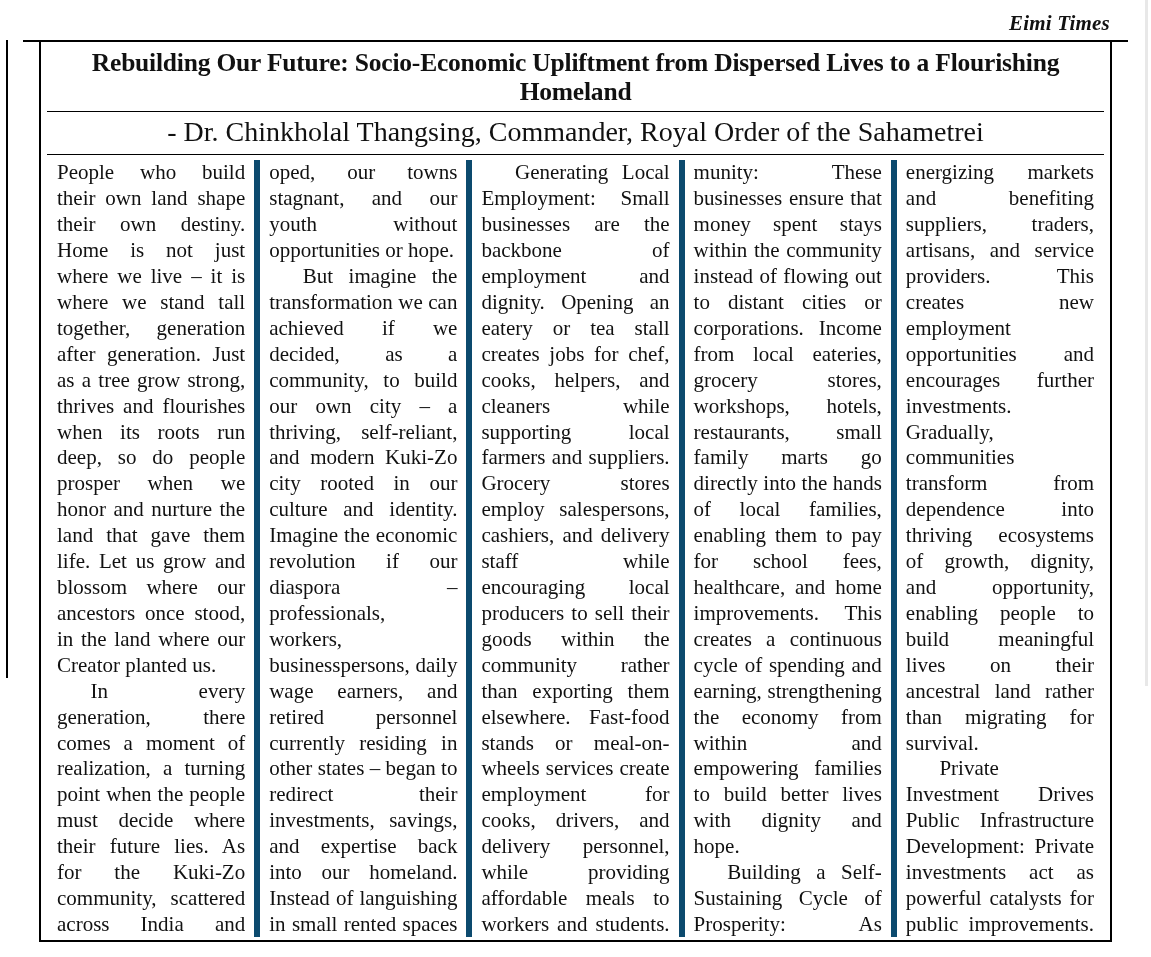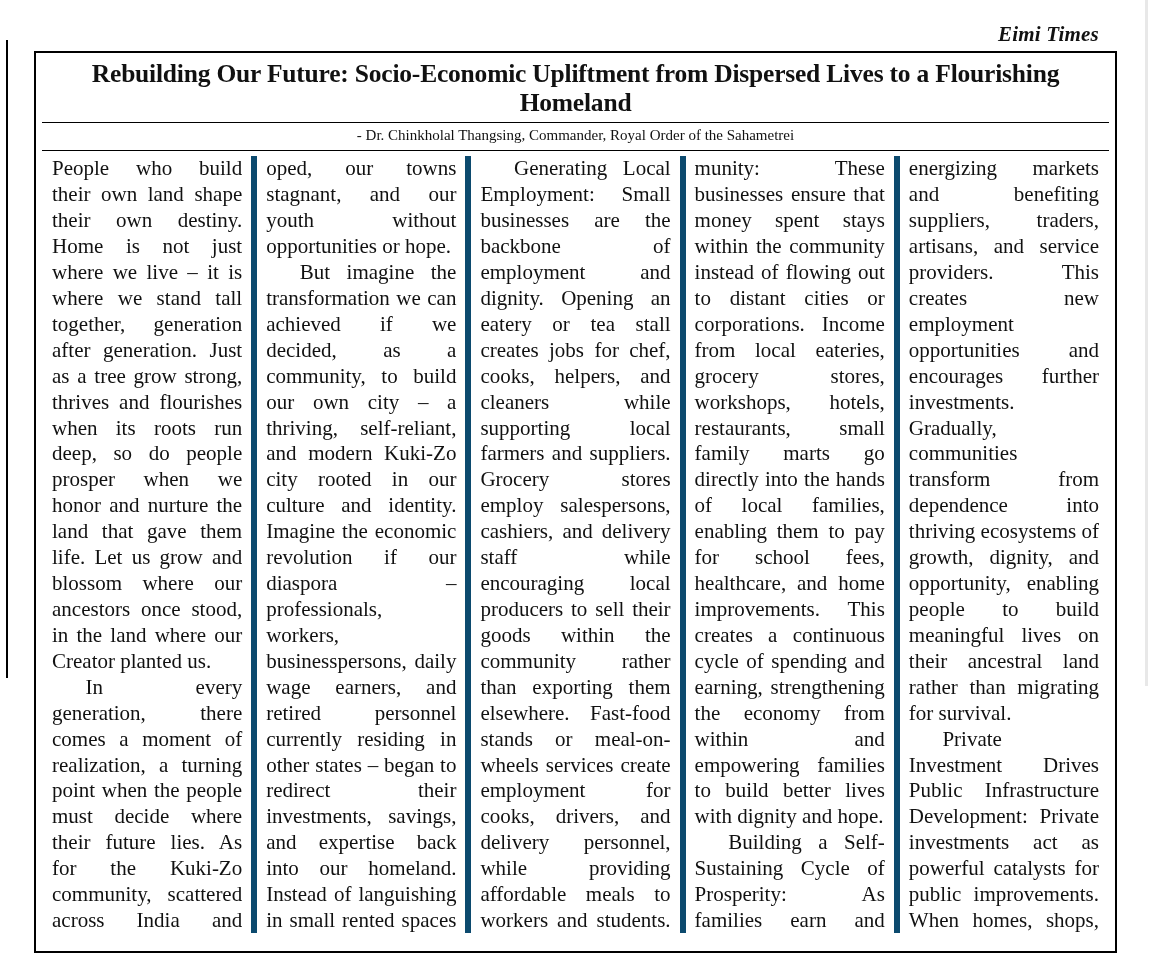--- a/index.html
+++ b/index.html
@@ -12,38 +12,38 @@
     height: 957px;
     font-family: "Liberation Serif", serif;
     color: #111111;
     overflow: hidden;
   }
   .page {
     position: relative;
     width: 1151px;
     height: 686px;
     box-sizing: border-box;
-    padding: 12px;
+    padding: 1px;
   }
   
   .masthead {
     text-align: right;
     padding: 10px 40px 2px 0;
     font-family: "Liberation Serif", serif;
     font-weight: bold;
     font-style: italic;
     font-size: 21px;
     letter-spacing: 0.2px;
   }
   .rule-top {
     border-top: 2.5px solid #000;
     margin: 2px 22px 0 22px;
   }
   .article {
-    margin: 0 22px;
+    margin: 0 38px;
     border-left: 2.5px solid #000;
     border-right: 2.5px solid #000;
     border-bottom: 2.5px solid #000;
     height: 900px;
     box-sizing: border-box;
     padding: 0;
     position: relative;
   }
   .headline {
     text-align: center;
@@ -52,21 +52,21 @@
     line-height: 1.12;
     padding: 7px 8px 1px 8px;
     letter-spacing: -0.2px;
   }
   .headline-rule {
     border-bottom: 1.6px solid #000;
     margin: 4px 6px 0 6px;
   }
   .byline {
     text-align: center;
-    font-size: 15px;
+    font-size: 28px;
     padding: 4px 8px 6px 8px;
     line-height: 1.15;
   }
   .byline-rule {
     border-bottom: 1.2px solid #000;
     margin: 0 6px 0 6px;
   }
   .columns {
     display: flex;
     padding: 5px 7px 0 7px;

